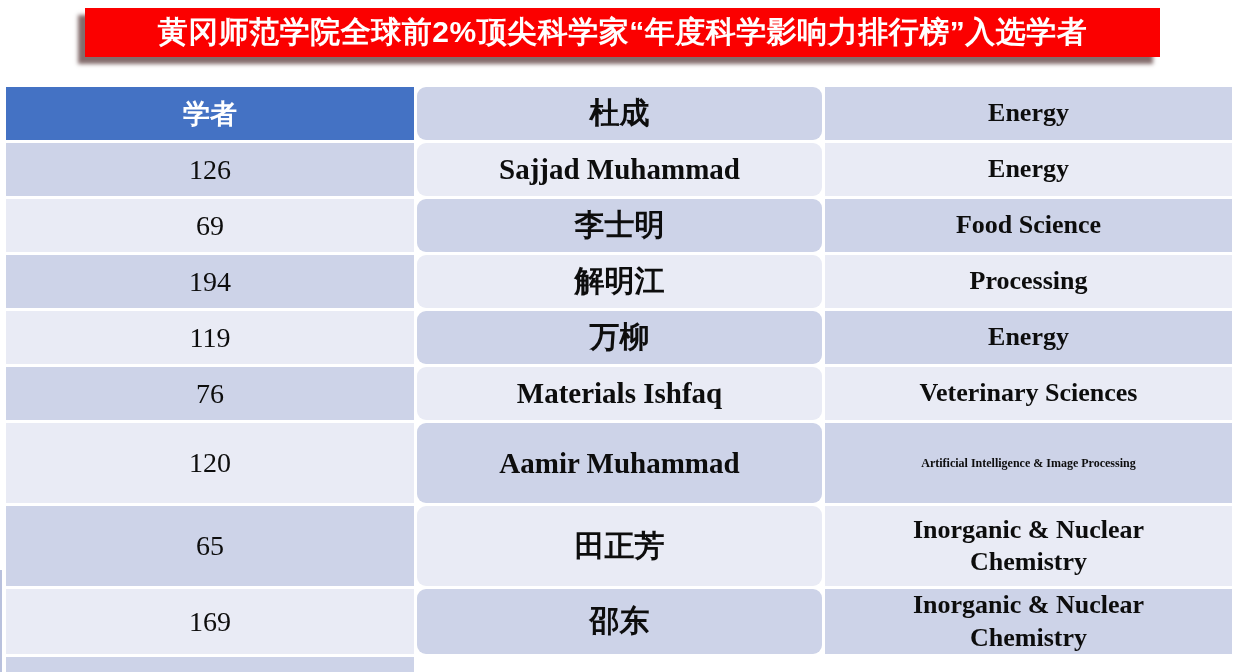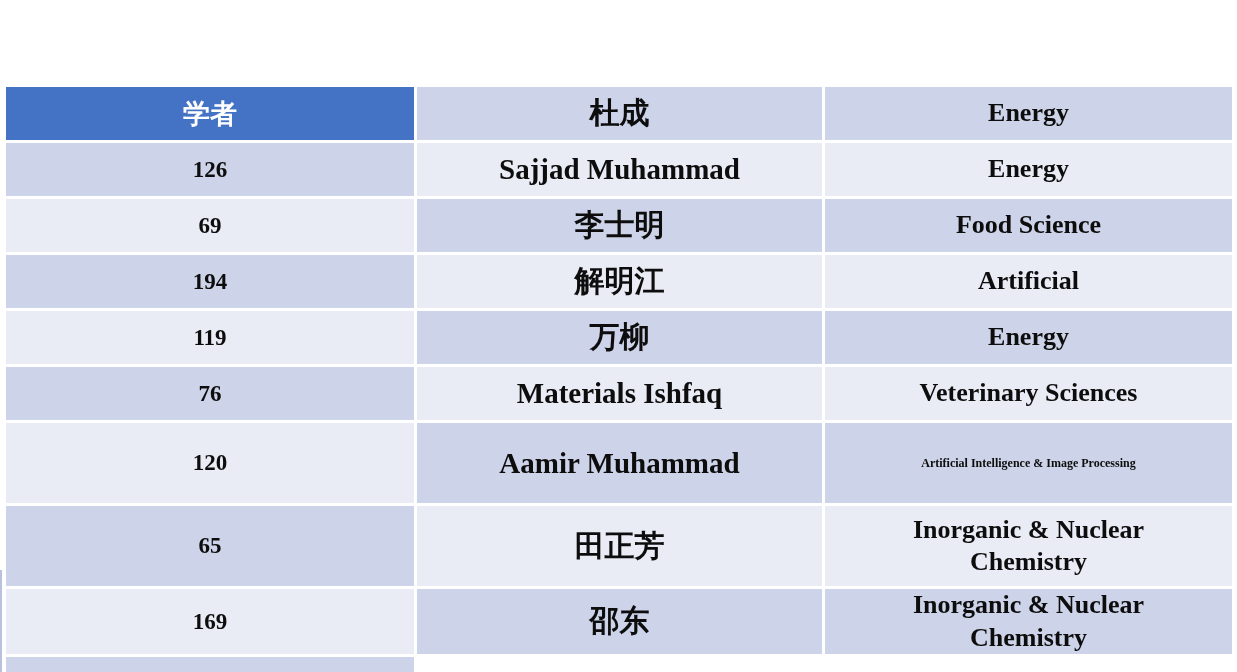--- a/index.html
+++ b/index.html
@@ -32,52 +32,55 @@
     background:var(--header-bg,#4472C4); color:var(--header-text,#ffffff);
     height:53px;
     font-family:"Liberation Sans", sans-serif;
     font-weight:bold; font-size:27px;
   }
   .band-dark .cell{ background:var(--row-dark,#CDD3E8); }
   .band-light .cell{ background:var(--row-light,#E9EBF5); }
   .row{ display:contents; }
   .row .cell{ min-height:53px; }
   .row.tall .cell{ min-height:80px; }
-  .c-scholar{ font-weight:bold; }
+  .c-scholar{ font-weight:bold;border-radius:9px; }
   .c-scholar.cjk{ font-size:30px; font-family:"Liberation Serif", serif; }
   .c-scholar.latin{ font-size:29px; font-family:"Liberation Serif", serif; }
   .c-field{ font-weight:bold; font-size:26px; line-height:1.25; }
   .c-field.small{ font-size:12px; line-height:2.0; }
   .c-field .wrapbox{ display:block; max-width:345px; margin:0 auto; }
-  .c-papers{ font-weight:bold; font-size:23px; }
+  .c-papers{ font-weight:normal; font-size:28px; }
   .left-edge-line{
     position:absolute; left:0; top:570px; width:2px; height:102px;
     background:#b9c1dd;
   }
 </style>
 </head>
 <body>
 
 <div class="slide">
 
+  <div class="banner">
+    <span>黄冈师范学院全球前2%顶尖科学家“年度科学影响力排行榜”入选学者</span>
+  </div>
 
   <div class="tbl">
     <div class="cell hcell">学者</div>
 
   <div class="row band-dark"><div class="cell c-scholar cjk">杜成</div><div class="cell c-field">
           <span class="wrapbox">Energy</span>
         </div><div class="cell c-papers">126</div></div>
       <div class="row band-light"><div class="cell c-scholar latin">Sajjad Muhammad</div><div class="cell c-field">
           <span class="wrapbox">Energy</span>
         </div><div class="cell c-papers">69</div></div>
       <div class="row band-dark"><div class="cell c-scholar cjk">李士明</div><div class="cell c-field">
           <span class="wrapbox">Food Science</span>
         </div><div class="cell c-papers">194</div></div>
       <div class="row band-light"><div class="cell c-scholar cjk">解明江</div><div class="cell c-field">
-          <span class="wrapbox">Artificial</span>
+          <span class="wrapbox">Processing</span>
         </div><div class="cell c-papers">119</div></div>
       <div class="row band-dark"><div class="cell c-scholar cjk">万柳</div><div class="cell c-field">
           <span class="wrapbox">Energy</span>
         </div><div class="cell c-papers">76</div></div>
       <div class="row band-light"><div class="cell c-scholar latin">Materials Ishfaq</div><div class="cell c-field">
           <span class="wrapbox">Veterinary Sciences</span>
         </div><div class="cell c-papers">120</div></div>
       <div class="row band-dark tall"><div class="cell c-scholar latin">Aamir Muhammad</div><div class="cell c-field small">
           <span class="wrapbox">Artificial Intelligence &amp; Image Processing</span>
         </div><div class="cell c-papers">65</div></div>

